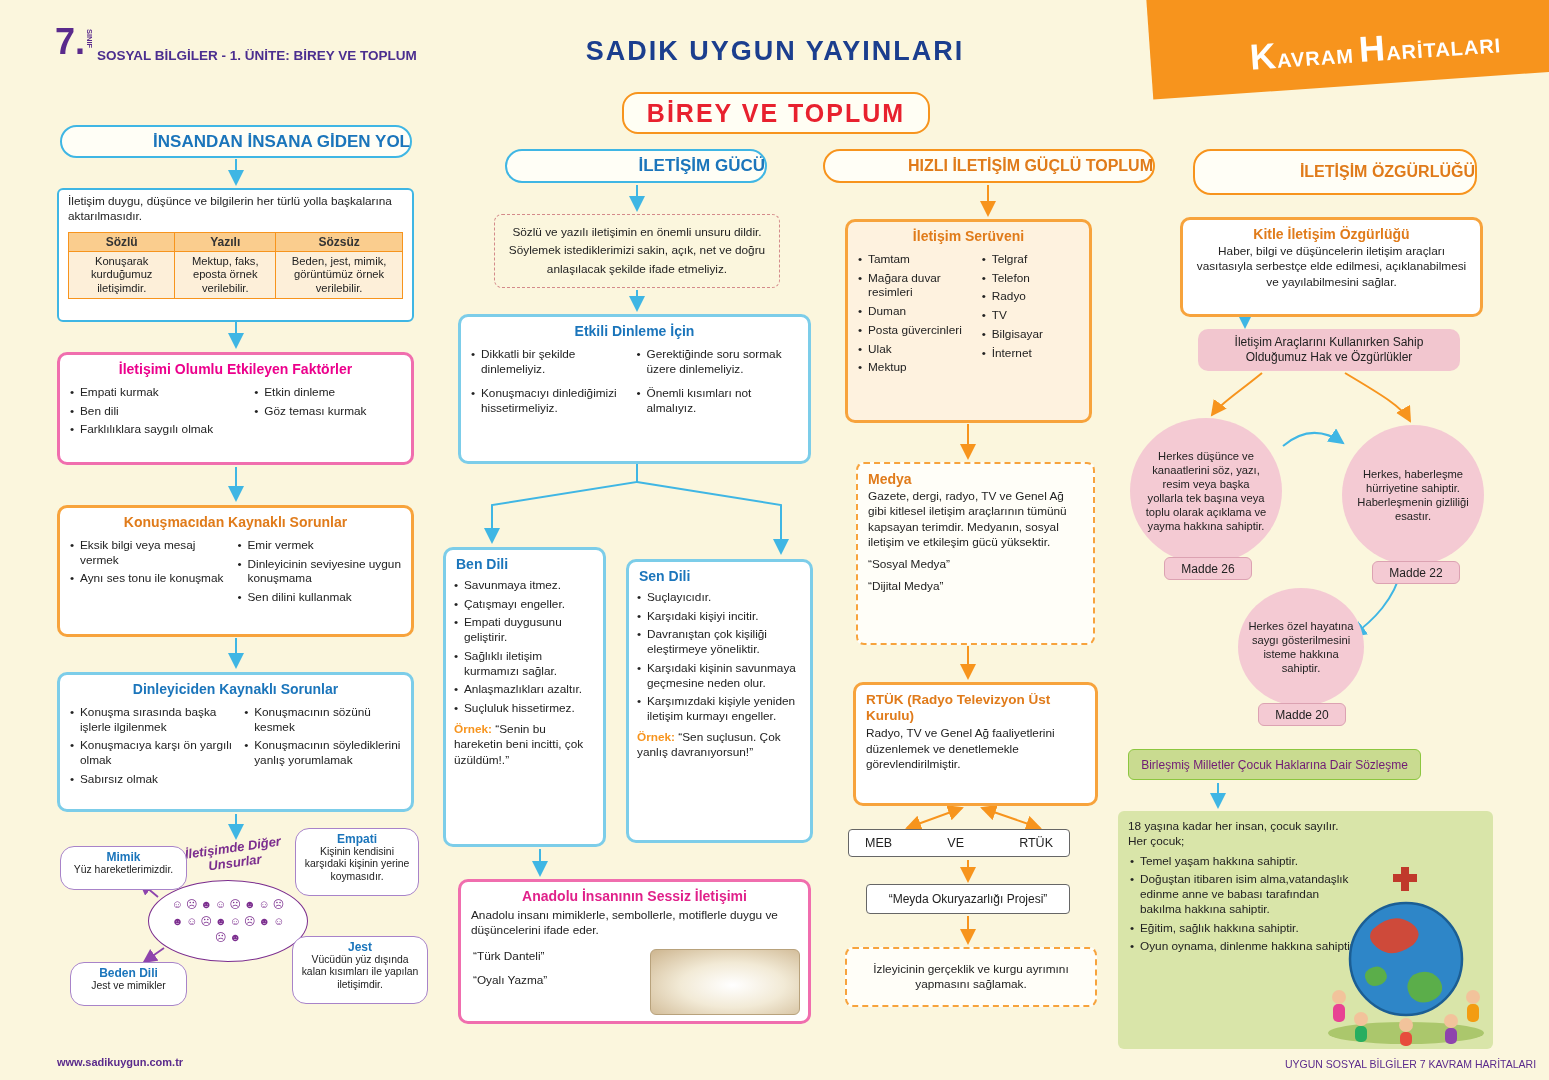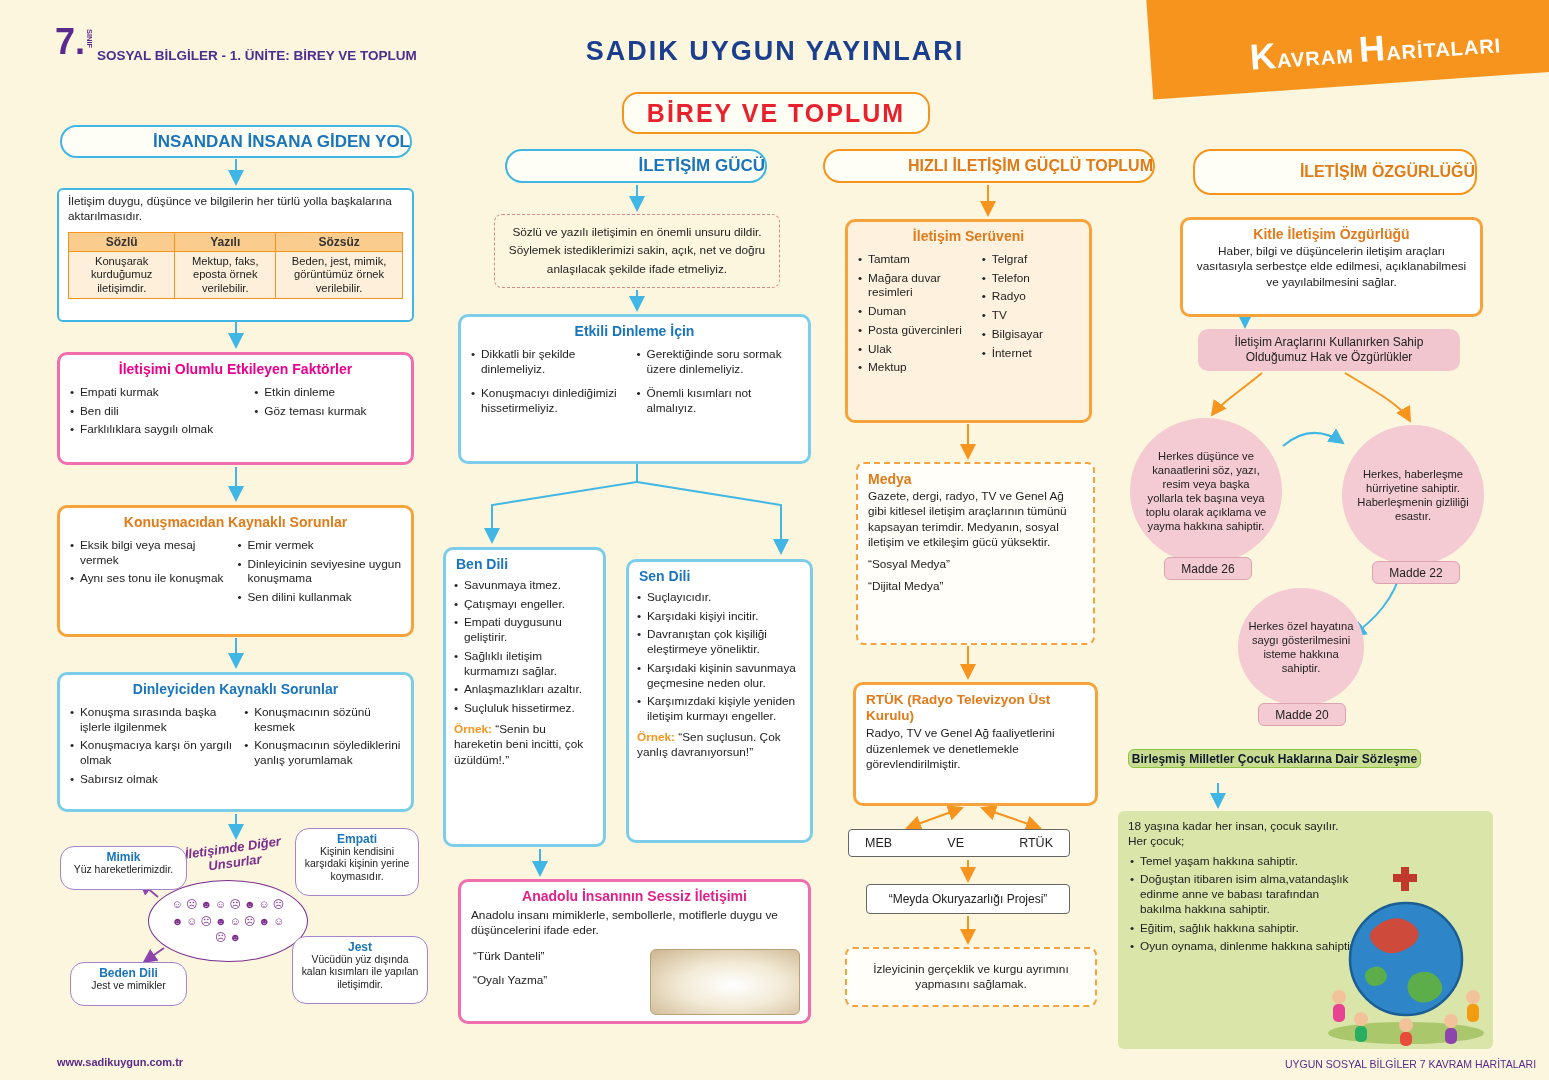--- a/index.html
+++ b/index.html
@@ -348,22 +348,22 @@
   <div class="madde" style="left:1164px;top:557px;width:88px;height:23px;">
     <span>Madde 26</span>
   </div>
   <div class="madde" style="left:1372px;top:561px;width:88px;height:23px;border-radius:6px;">
     <span>Madde 22</span>
   </div>
   <div class="madde" style="left:1258px;top:703px;width:88px;height:23px;">
     <span>Madde 20</span>
   </div>
 
-  <div class="abs" style="left:1128px;top:749px;width:293px;height:19px;background:#C9DB90;border:1.5px solid #8CC63F;border-radius:6px;
-              display:flex;align-items:center;justify-content:center;font-size:12px;font-weight:bold;color:#0f172a;">
+  <div class="abs" style="left:1128px;top:749px;width:293px;height:31px;background:#C9DB90;border:1.5px solid #8CC63F;border-radius:6px;
+              display:flex;align-items:center;justify-content:center;font-size:12px;font-weight:normal;color:#701a75;">
     <span>Birleşmiş Milletler Çocuk Haklarına Dair Sözleşme</span>
   </div>
 
   <div class="abs" style="left:1118px;top:811px;width:375px;height:238px;background:#D9E5A9;border-radius:6px;padding:8px 10px;">
     <div style="width:232px;">
       <div class="small">18 yaşına kadar her insan, çocuk sayılır.</div>
       <div class="small">Her çocuk;</div>
       <ul class="b" style="margin-top:2px;">
         <li>Temel yaşam hakkına sahiptir.</li>
         <li>Doğuştan itibaren isim alma,vatandaşlık edinme anne ve babası tarafından bakılma hakkına sahiptir.</li>

